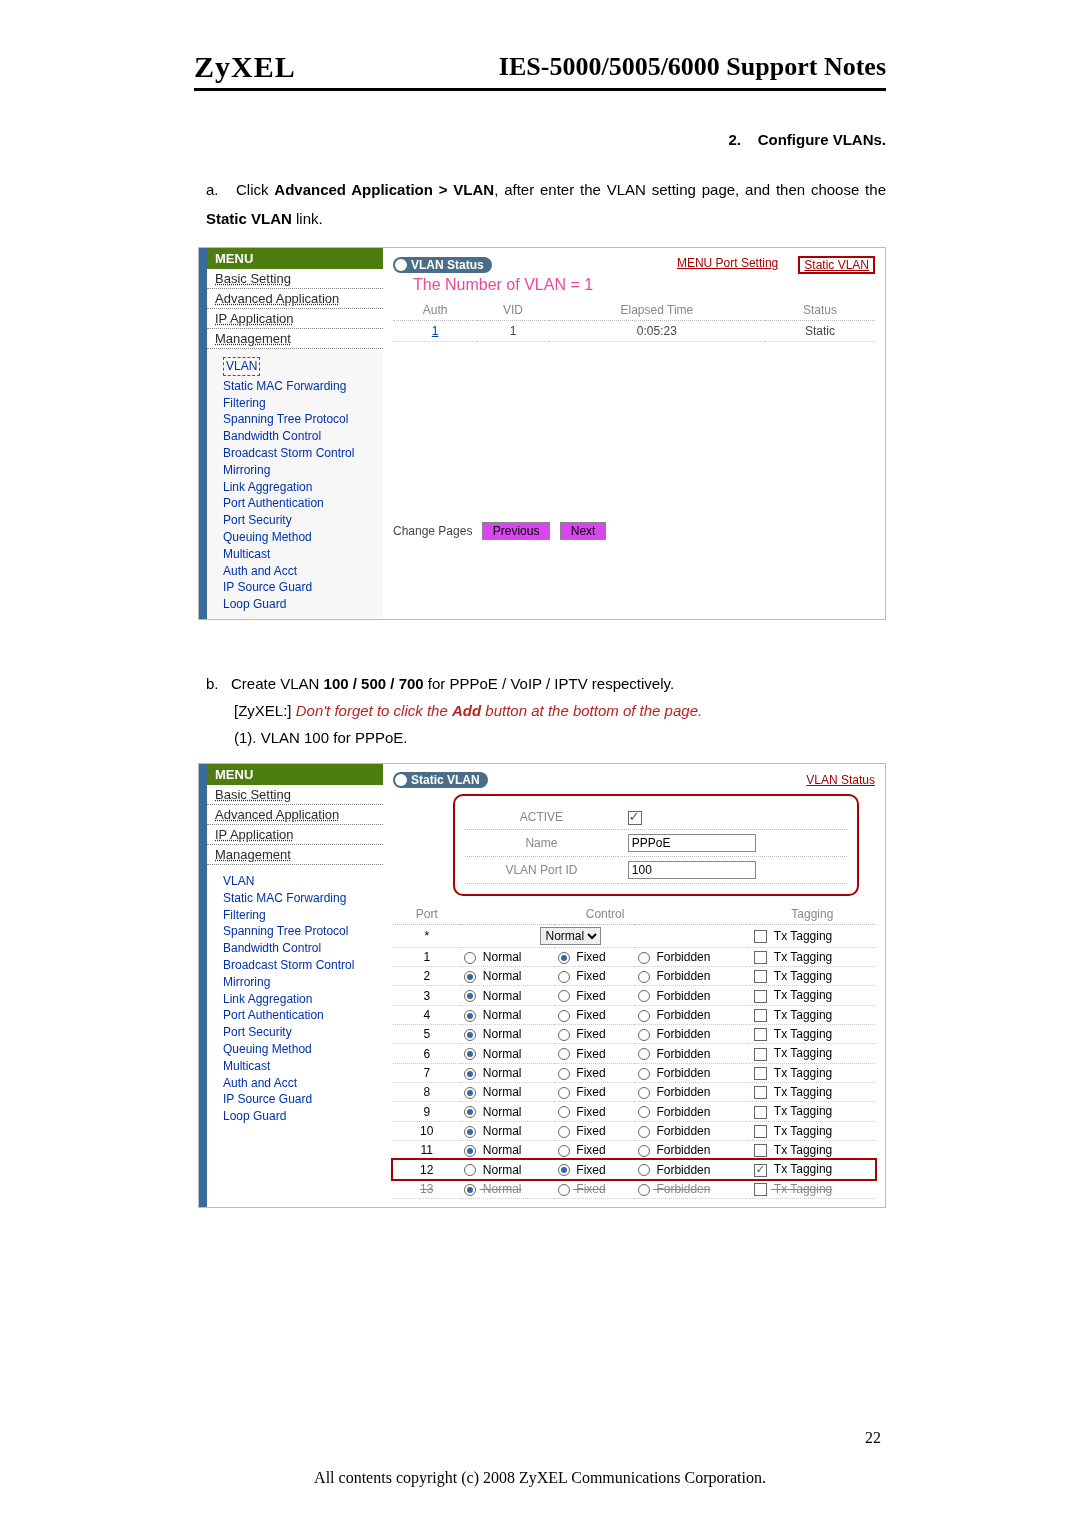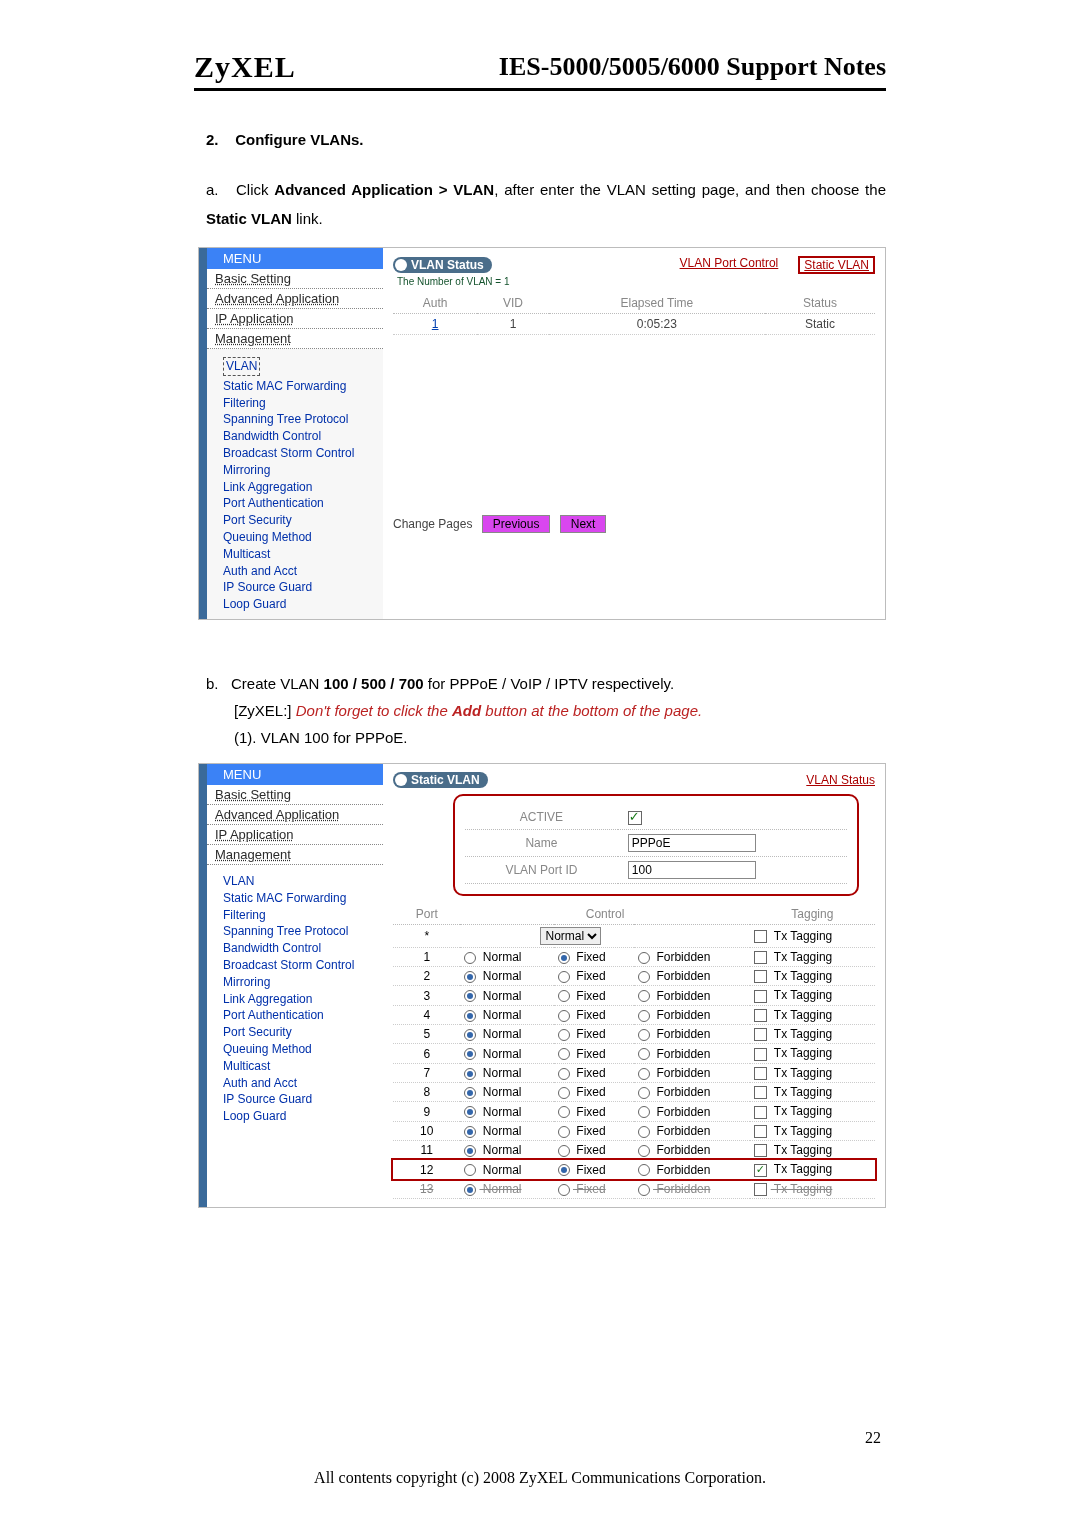--- a/index.html
+++ b/index.html
@@ -34,20 +34,21 @@
   .title-right {
     font-family: "Times New Roman", serif;
     font-size: 26px;
     font-weight: 700;
   }
   .section-head {
     font-weight: 700;
     font-size: 15px;
     margin-top: 40px;
     margin-left: 12px;
+    text-align: right;
   }
   .para {
     font-size: 15px;
     margin-top: 28px;
     margin-left: 12px;
     text-align: justify;
     line-height: 1.9;
   }
   .para .bold { font-weight: 700; }
   .screenshot1 {
@@ -64,25 +65,25 @@
     text-align: center;
     line-height: 1;
     writing-mode: vertical-rl;
   }
   .menu-col {
     width: 176px;
     background: #fff;
     border-right: 0px;
   }
   .menu-title {
-    background: #3b82f6;
+    background: #4d7c0f;
     color: #fff;
     font-size: 13px;
-    font-weight: 400;
-    padding: 3px 16px;
+    font-weight: 700;
+    padding: 3px 8px;
   }
   .menu-main a {
     display: block;
     padding: 2px 8px;
     color: #2a2a2a;
     font-size: 13px;
     border-bottom: 1px dotted #888;
     text-decoration: underline dotted;
   }
   .menu-links {
@@ -116,21 +117,21 @@
     color:#fff;
     border-radius: 10px;
     padding: 1px 8px 1px 2px;
     font-size: 12px;
     font-weight: 700;
   }
   .dot { width:12px;height:12px;border-radius:50%;background:#fff;margin-right:4px;}
   .vlan-links {margin-left:auto;display:flex;gap:20px;}
   .vlan-links a{color:#aa0000;text-decoration:underline;font-size:12px;}
   .boxed-red{border:2px solid #a00;padding:0 4px;}
-  .vlan-sub{color:#14532d;font-size:10px;margin:2px 0 6px 4px;}
+  .vlan-sub{color:#ec4899;font-size:16px;margin:2px 0 6px 20px;}
   table.tbl {
     width: 100%;
     border-collapse: collapse;
     font-size: 12px;
     color:#444;
   }
   table.tbl th { color:#888; font-weight: normal; border-bottom:1px dotted #bbb; padding:3px;}
   table.tbl td { border-bottom:1px dotted #ccc; padding:3px; text-align:center;}
   .change-row { margin-top: 180px; font-size: 12px; color:#444;}
   .change-row input[type=button]{
@@ -249,21 +250,21 @@
         <a>Loop Guard</a>
       </div>
     </div>
     <div class="content-col">
       <div class="pane-head">
         <span class="round-btn">
             <span class="dot"></span>
             <span>VLAN Status</span>
           </span>
         <span class="vlan-links">
-          <a>VLAN Port Control</a>
+          <a>MENU Port Setting</a>
           <a class="boxed-red">Static VLAN</a>
         </span>
       </div>
       <div class="vlan-sub">The Number of VLAN = 1</div>
       <table class="tbl">
         <tbody>
             <tr>
           <th>Auth</th>
           <th>VID</th>
           <th>Elapsed Time</th>

